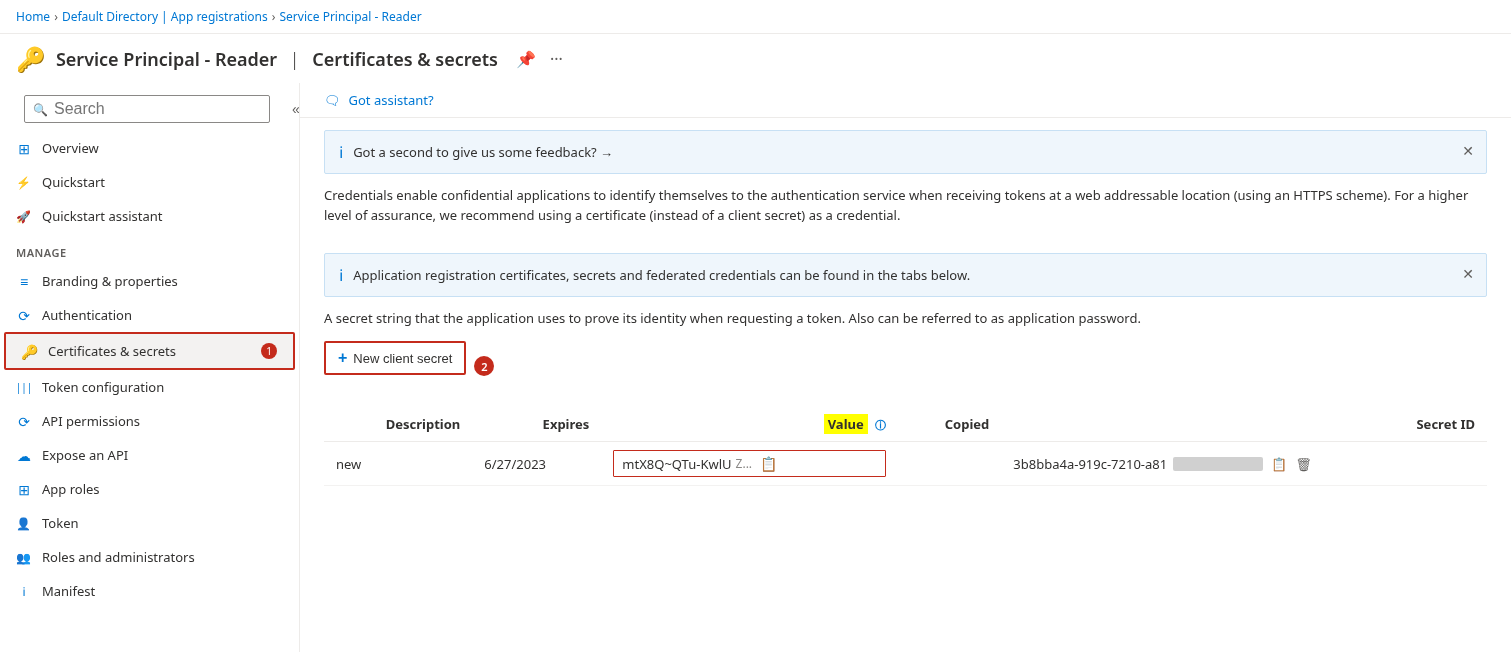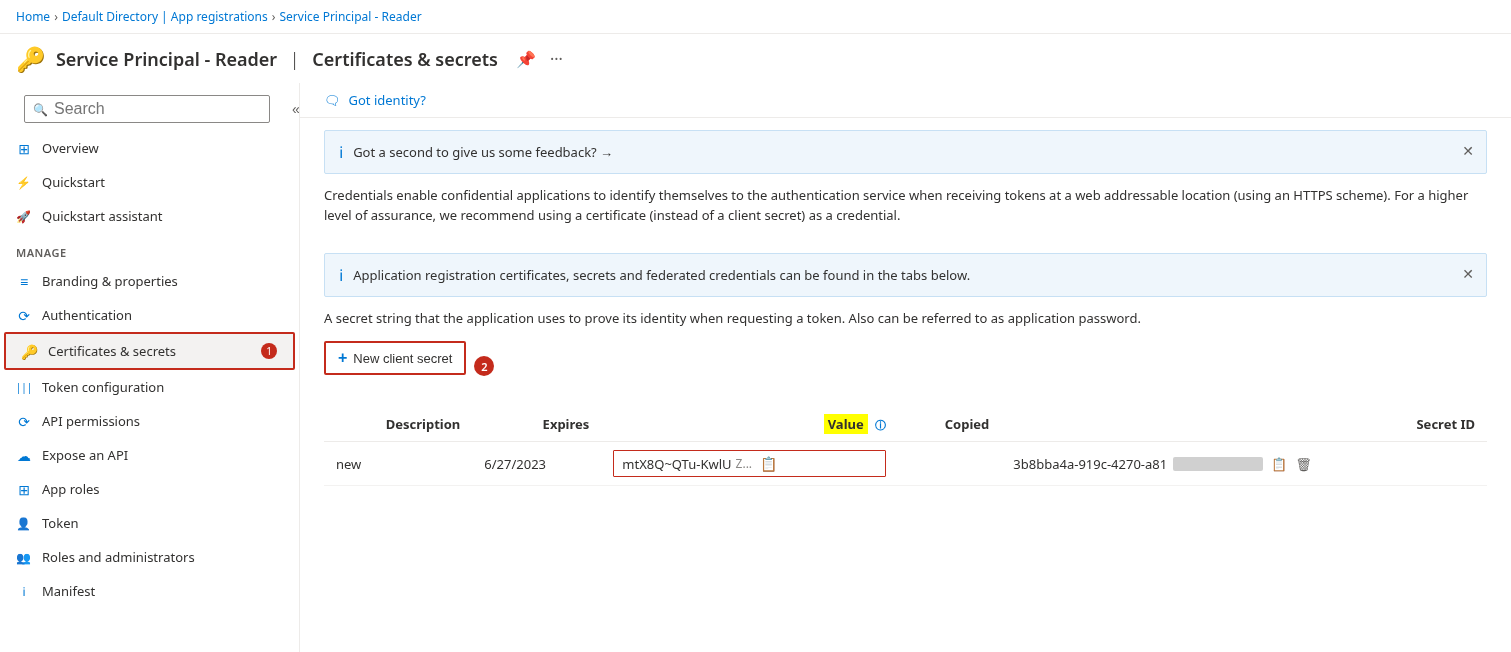--- a/index.html
+++ b/index.html
@@ -151,21 +151,21 @@
     <div class="sidebar-item">
       <span class="item-icon" style="color:#0078d4; font-size:12px;">ℹ</span>
       <span>Manifest</span>
     </div>
   </div>
 
   <div class="content">
 
     <div class="feedback-bar">
       <span style="color:#0078d4;">🗨</span>
-      <span style="color:#0078d4; cursor:pointer;">Got identity?</span>
+      <span style="color:#0078d4; cursor:pointer;">Got assistant?</span>
     </div>
 
     <div class="content-inner">
 
       <div class="info-banner">
         <span class="info-icon">ℹ</span>
         <span>Got a second to give us some feedback? →</span>
         <span class="close-x">✕</span>
       </div>
 
@@ -208,21 +208,21 @@
             <td>
               <div class="value-box">
                 <span style="font-size:13px;">mtX8Q~QTu-KwlU</span>
                 <span style="color:#8a8886; font-size:12px;">Z...</span>
                 <span style="cursor:pointer; color:#605e5c; font-size:14px; margin-left:4px;">📋</span>
               </div>
             </td>
             <td></td>
             <td>
               <div class="secret-id-cell">
-                <span style="font-size:13px;">3b8bba4a-919c-4270-a81</span>
+                <span style="font-size:13px;">3b8bba4a-919c-7210-a81</span>
                 <span style="background:#d0d0d0; color:#d0d0d0; border-radius:2px; display:inline-block; height:14px; width:90px; vertical-align:middle; margin-left:2px;"></span>
                 <span style="cursor:pointer; color:#605e5c; font-size:13px; margin-left:4px;">📋</span>
                 <span style="cursor:pointer; color:#605e5c; font-size:13px; margin-left:4px;">🗑</span>
               </div>
             </td>
           </tr>
         </tbody>
       </table>
     </div>
   </div>

